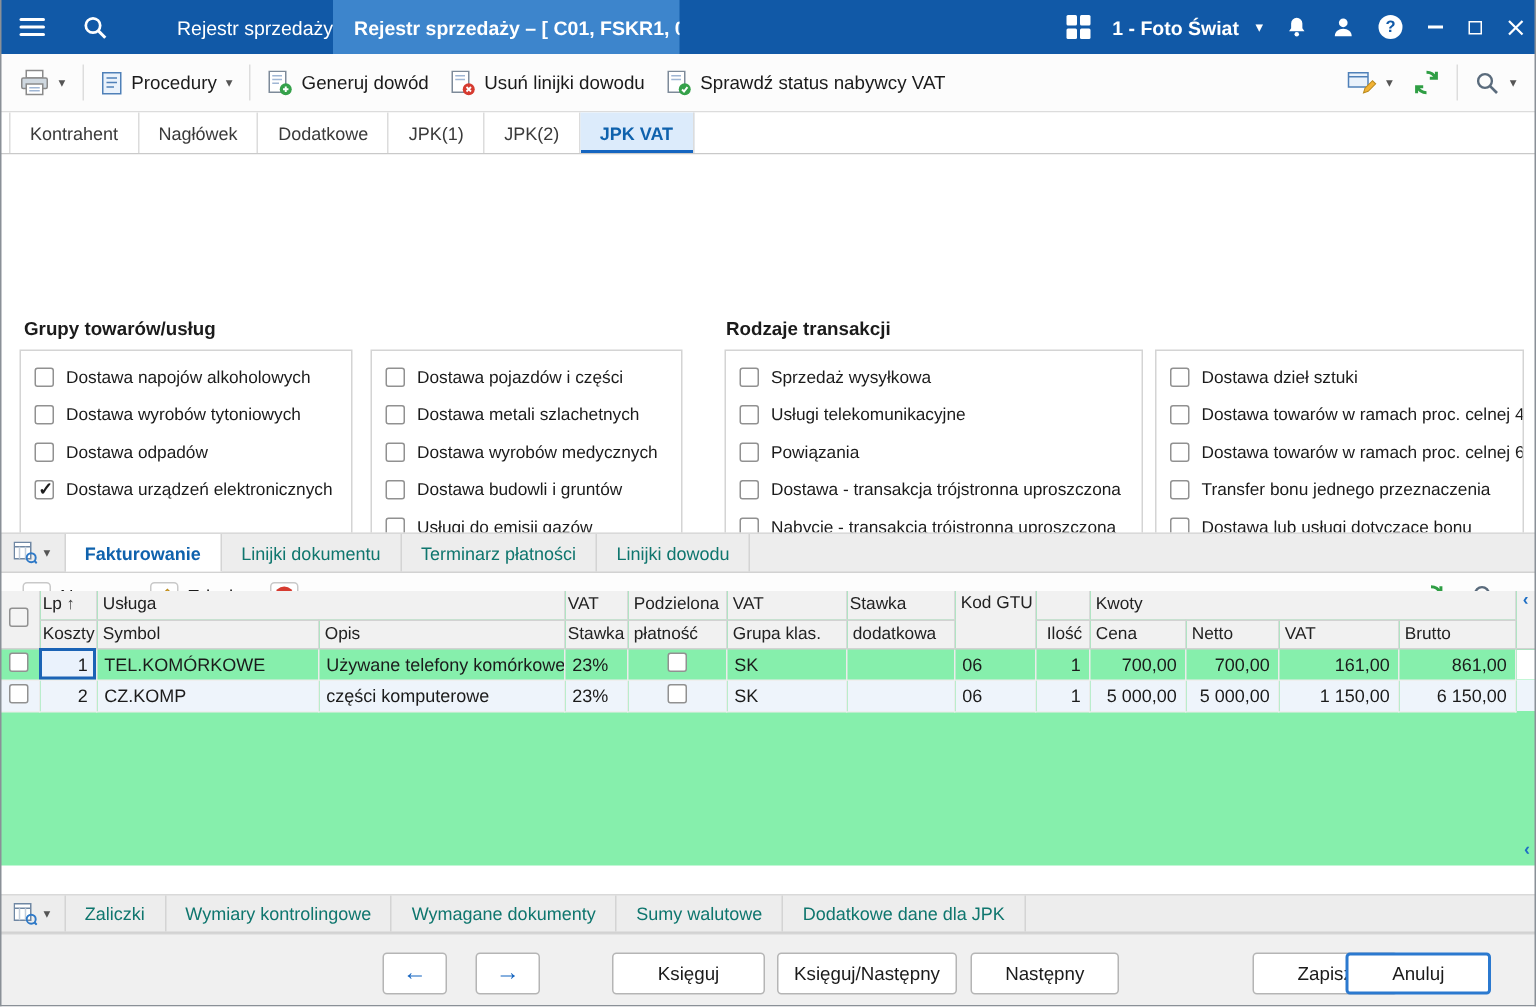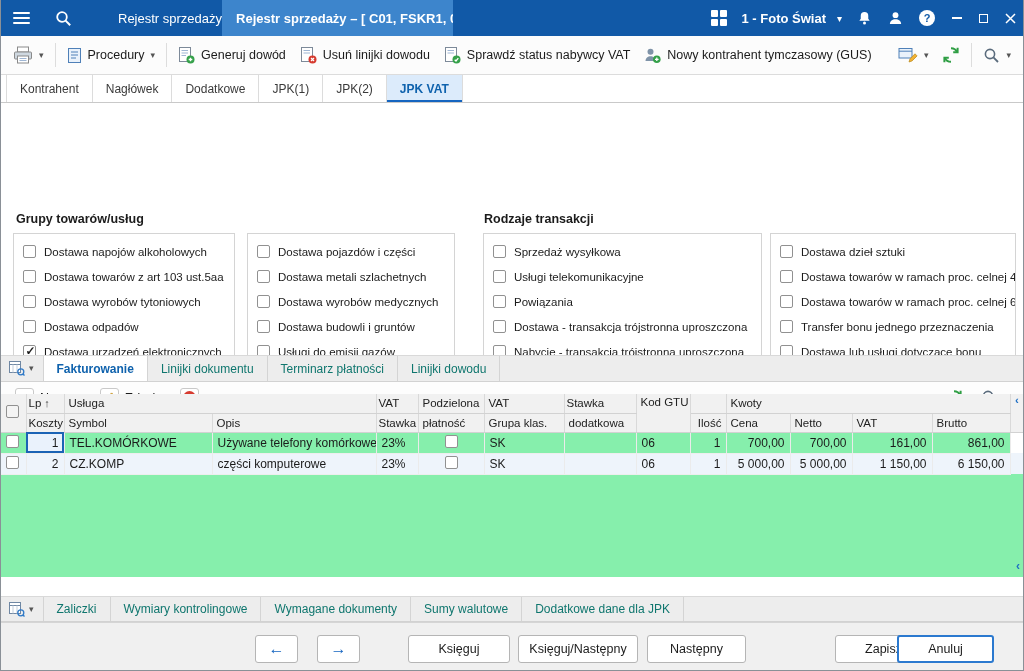--- a/index.html
+++ b/index.html
@@ -182,29 +182,20 @@
   <button class="tl-btn">
     <svg width="17" height="17" viewBox="0 0 17 17">
         <rect x="1.5" y="0.5" width="11" height="14" fill="#fff" stroke="#7d8a99"></rect>
         <line x1="3.5" y1="3.5" x2="10" y2="3.5" stroke="#9fb6d4"></line>
         <line x1="3.5" y1="6" x2="10" y2="6" stroke="#9fb6d4"></line>
         <circle cx="12.5" cy="12.5" r="4" fill="#35a14a"></circle>
         <path d="M10.7 12.7l1.3 1.3 2.3-2.9" stroke="#fff" stroke-width="1.3" fill="none"></path>
       </svg>
     <span>Sprawdź status nabywcy VAT</span>
   </button>
-  <button class="tl-btn">
-    <svg width="17" height="17" viewBox="0 0 17 17">
-        <circle cx="6.5" cy="4.8" r="3" fill="#7f93a8"></circle>
-        <path d="M1.5 14c0-3 2.4-4.8 5-4.8s5 1.8 5 4.8z" fill="#7f93a8"></path>
-        <circle cx="12.8" cy="12.3" r="3.8" fill="#35a14a"></circle>
-        <path d="M11 12.3h3.6M12.8 10.5v3.6" stroke="#fff" stroke-width="1.3"></path>
-      </svg>
-    <span>Nowy kontrahent tymczasowy (GUS)</span>
-  </button>
   <div class="spacer"></div>
   <button class="tl-btn">
     <svg width="20" height="16" viewBox="0 0 20 16">
         <rect x="1" y="1.5" width="13" height="9.5" fill="#eaf2fb" stroke="#4f80b8"></rect>
         <line x1="1" y1="4.2" x2="14" y2="4.2" stroke="#4f80b8"></line>
         <path d="M11 15l1-3.2 5-5 2.1 2.1-5 5z" fill="#f2b234" stroke="#b98a1d" stroke-width="0.7"></path>
       </svg>
     <span class="chev-d">▾</span>
   </button>
   <button class="tl-btn">
@@ -235,24 +226,20 @@
 </div>
 
 <div class="content">
   <div class="group-title" style="left:16px;top:109px">Grupy towarów/usług</div>
   <div class="group-title" style="left:484px;top:109px">Rodzaje transakcji</div>
 
   <div class="panel" style="left:13px;top:130px;width:222px;height:160px">
     <div class="chk-row">
         <span class="cb"></span>
         <span>Dostawa napojów alkoholowych</span>
-      </div>
-    <div class="chk-row">
-        <span class="cb"></span>
-        <span>Dostawa towarów z art 103 ust.5aa</span>
       </div>
     <div class="chk-row">
         <span class="cb"></span>
         <span>Dostawa wyrobów tytoniowych</span>
       </div>
     <div class="chk-row">
         <span class="cb"></span>
         <span>Dostawa odpadów</span>
       </div>
     <div class="chk-row">

